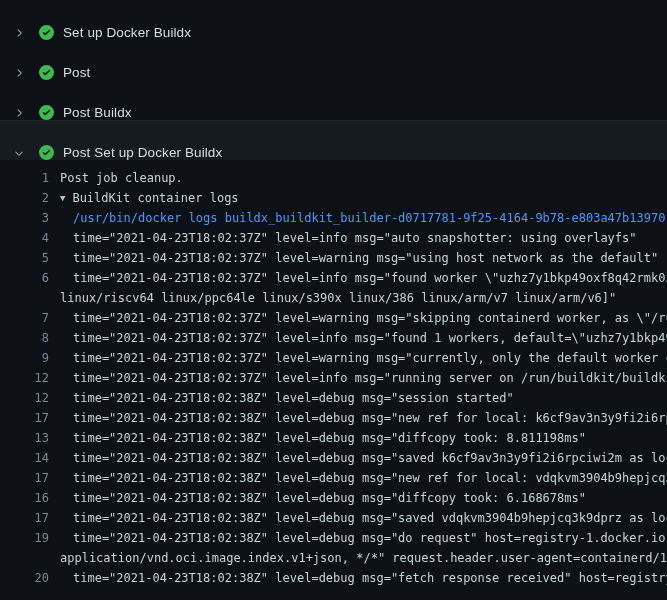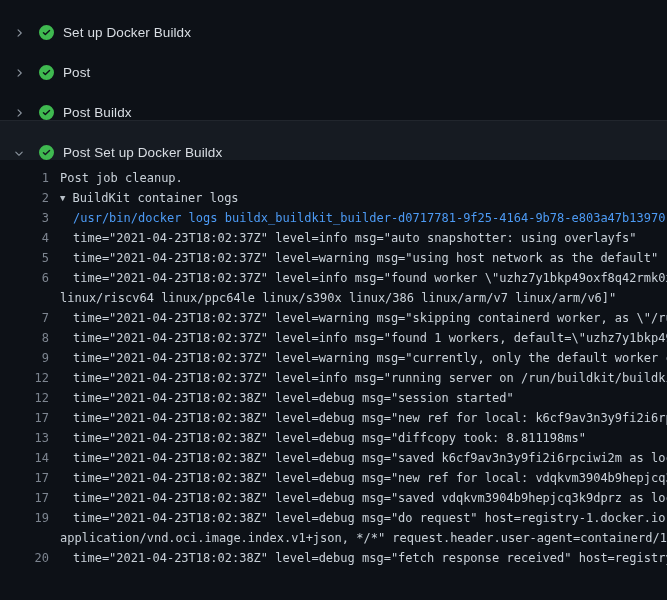--- a/index.html
+++ b/index.html
@@ -179,20 +179,24 @@
   </div>
         <div class="row type-log indent">
     <span class="num">14</span>
     <span class="txt">time="2021-04-23T18:02:38Z" level=debug msg="saved k6cf9av3n3y9fi2i6rpciwi2m as loca</span>
   </div>
         <div class="row type-log indent">
     <span class="num">17</span>
     <span class="txt">time="2021-04-23T18:02:38Z" level=debug msg="new ref for local: vdqkvm3904b9hepjcq3k</span>
   </div>
         <div class="row type-log indent">
+    <span class="num">16</span>
+    <span class="txt">time="2021-04-23T18:02:38Z" level=debug msg="diffcopy took: 6.168678ms"</span>
+  </div>
+        <div class="row type-log indent">
     <span class="num">17</span>
     <span class="txt">time="2021-04-23T18:02:38Z" level=debug msg="saved vdqkvm3904b9hepjcq3k9dprz as loca</span>
   </div>
         <div class="row type-log indent">
     <span class="num">19</span>
     <span class="txt">time="2021-04-23T18:02:38Z" level=debug msg="do request" host=registry-1.docker.io r</span>
   </div>
         <div class="row type-log">
     <span class="num"></span>
     <span class="txt">application/vnd.oci.image.index.v1+json, */*" request.header.user-agent=containerd/1.4</span>

